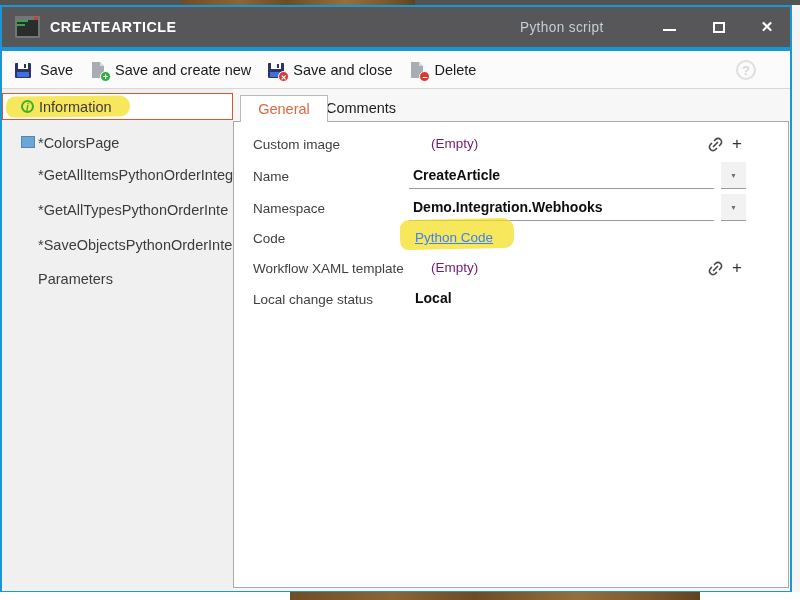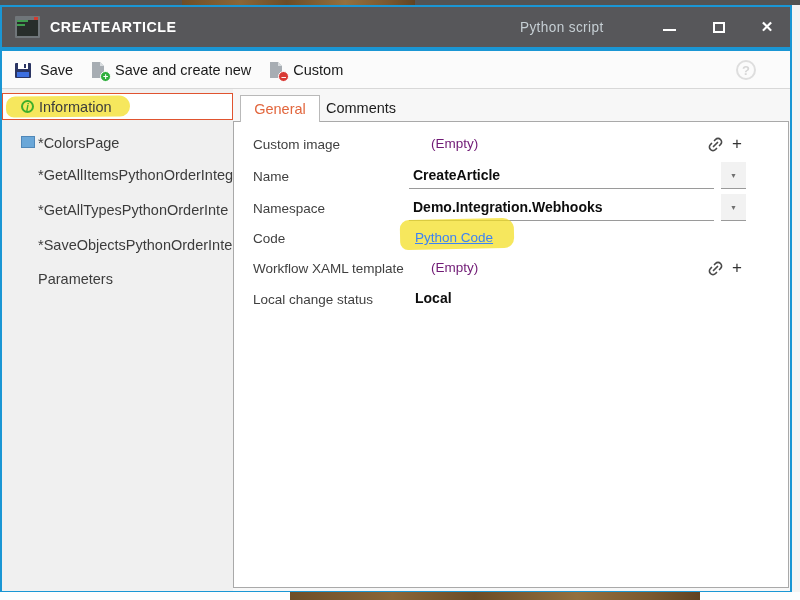--- a/index.html
+++ b/index.html
@@ -69,21 +69,21 @@
   .info-icon { position:absolute; left:18px; top:6px; width:13px; height:13px; border-radius:50%;
                border:2px solid #3fae2a; color:#3fae2a; font-size:10px; font-weight:700; font-style:italic;
                line-height:12px; text-align:center; z-index:2; background:transparent; }
   .page-blue-icon { position:absolute; left:19px; top:7px; width:14px; height:12px;
                     background:#6aa7d8; border:1px solid #4f87b8; }
   .t1 { top:40px; } .t2 { top:72px; } .t3 { top:107px; } .t4 { top:142px; } .t5 { top:176px; }
 
   
   .main { position:relative; flex:1; background:#f7f7f7; }
   .tab { position:absolute; top:6px; height:27px; line-height:26px; font-size:14.5px; text-align:center; cursor:default; }
-  .tab-general  { left:7px; width:80px; background:#fff; border:1px solid #b9b9b9; border-bottom:none; color:#e2663d; z-index:3; }
+  .tab-general  { left:7px; width:88px; background:#fff; border:1px solid #b9b9b9; border-bottom:none; color:#e2663d; z-index:3; }
   .tab-comments { left:88px; width:80px; color:#1c1c1c; }
   .panel { position:absolute; left:0; top:32px; width:556px; height:467px; background:#fff; border:1px solid #a9a9a9; z-index:1; }
 
   .frow { position:absolute; left:0; right:0; height:26px; }
   .frow .flabel { position:absolute; left:19px; top:5px; font-size:13.5px; color:#3f3f3f; }
   .fvalue-bold { position:absolute; left:179px; top:3px; font-size:14px; font-weight:700; color:#0d0d0d; z-index:2; }
   .fvalue-empty { position:absolute; left:197px; top:4px; font-size:13.5px; color:#701a75; }
   .input-line { position:absolute; left:175px; top:0; width:305px; height:25px; border-bottom:1px solid #9a9a9a; }
   .dd-box { position:absolute; right:42px; top:-2px; width:25px; height:27px; background:#f2f2f2;
             border-bottom:1px solid #9a9a9a; text-align:center; }
@@ -143,26 +143,38 @@
           <path d="M4 2 h8 l4 4 v12 h-12 z" fill="#a7adb3"></path>
           <path d="M12 2 l4 4 h-4 z" fill="#d9dde0"></path>
         </svg>
         <span class="badge green">+</span>
       </span>
       <span>Save and create new</span>
     </div>
     <div class="tb-btn">
       <span class="tb-ico">
         <svg width="20" height="20" viewBox="0 0 20 20">
+          <rect x="2" y="3" width="16" height="15" rx="1" fill="#2b3563"></rect>
+          <rect x="5" y="3" width="10" height="6" fill="#ffffff"></rect>
+          <rect x="11" y="4" width="2" height="4" fill="#2b3563"></rect>
+          <rect x="4" y="12" width="12" height="5" fill="#3d6fe0"></rect>
+        </svg>
+        <span class="badge red" style="font-size:7px;">✕</span>
+      </span>
+      <span>Save and close</span>
+    </div>
+    <div class="tb-btn">
+      <span class="tb-ico">
+        <svg width="20" height="20" viewBox="0 0 20 20">
           <path d="M4 2 h8 l4 4 v12 h-12 z" fill="#a7adb3"></path>
           <path d="M12 2 l4 4 h-4 z" fill="#d9dde0"></path>
         </svg>
         <span class="badge red">–</span>
       </span>
-      <span>Custom</span>
+      <span>Delete</span>
     </div>
     <div class="help-circle">?</div>
   </div>
 
   <div class="body-row">
 
     <div class="sidebar">
       <div class="tree-item tree-info">
         <div class="hl hl-info"></div>
         <span class="info-icon">i</span>

